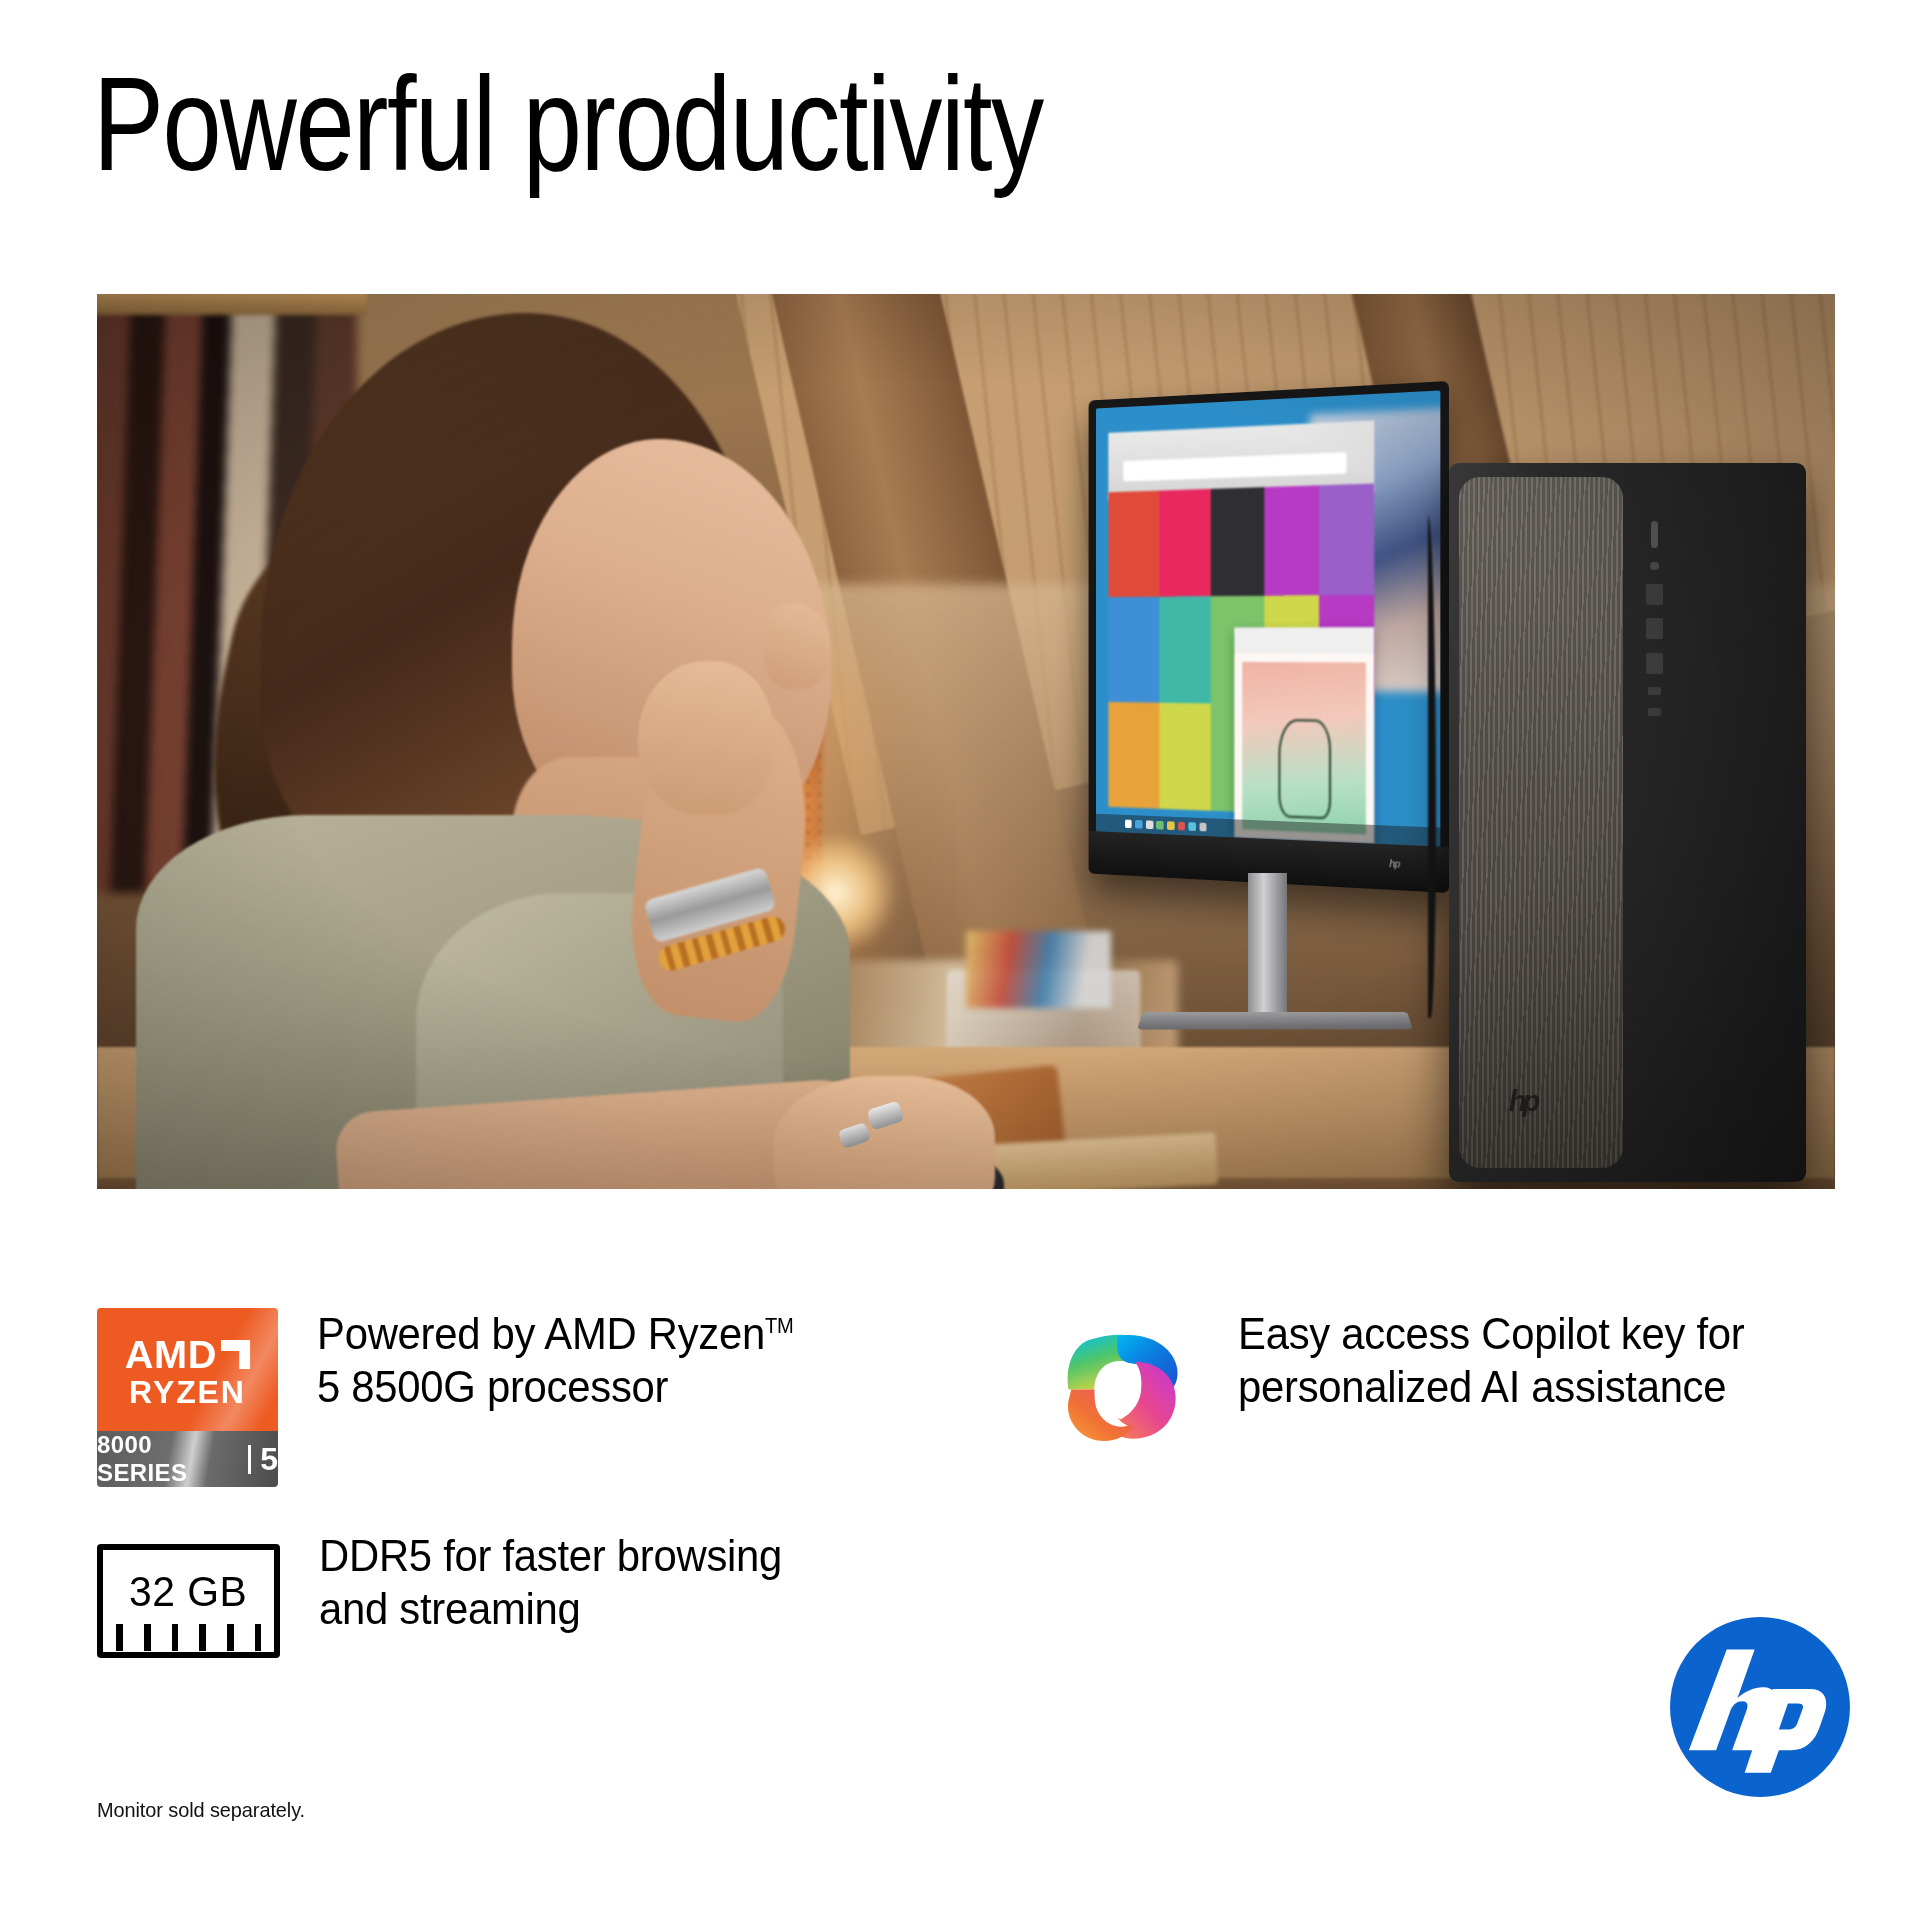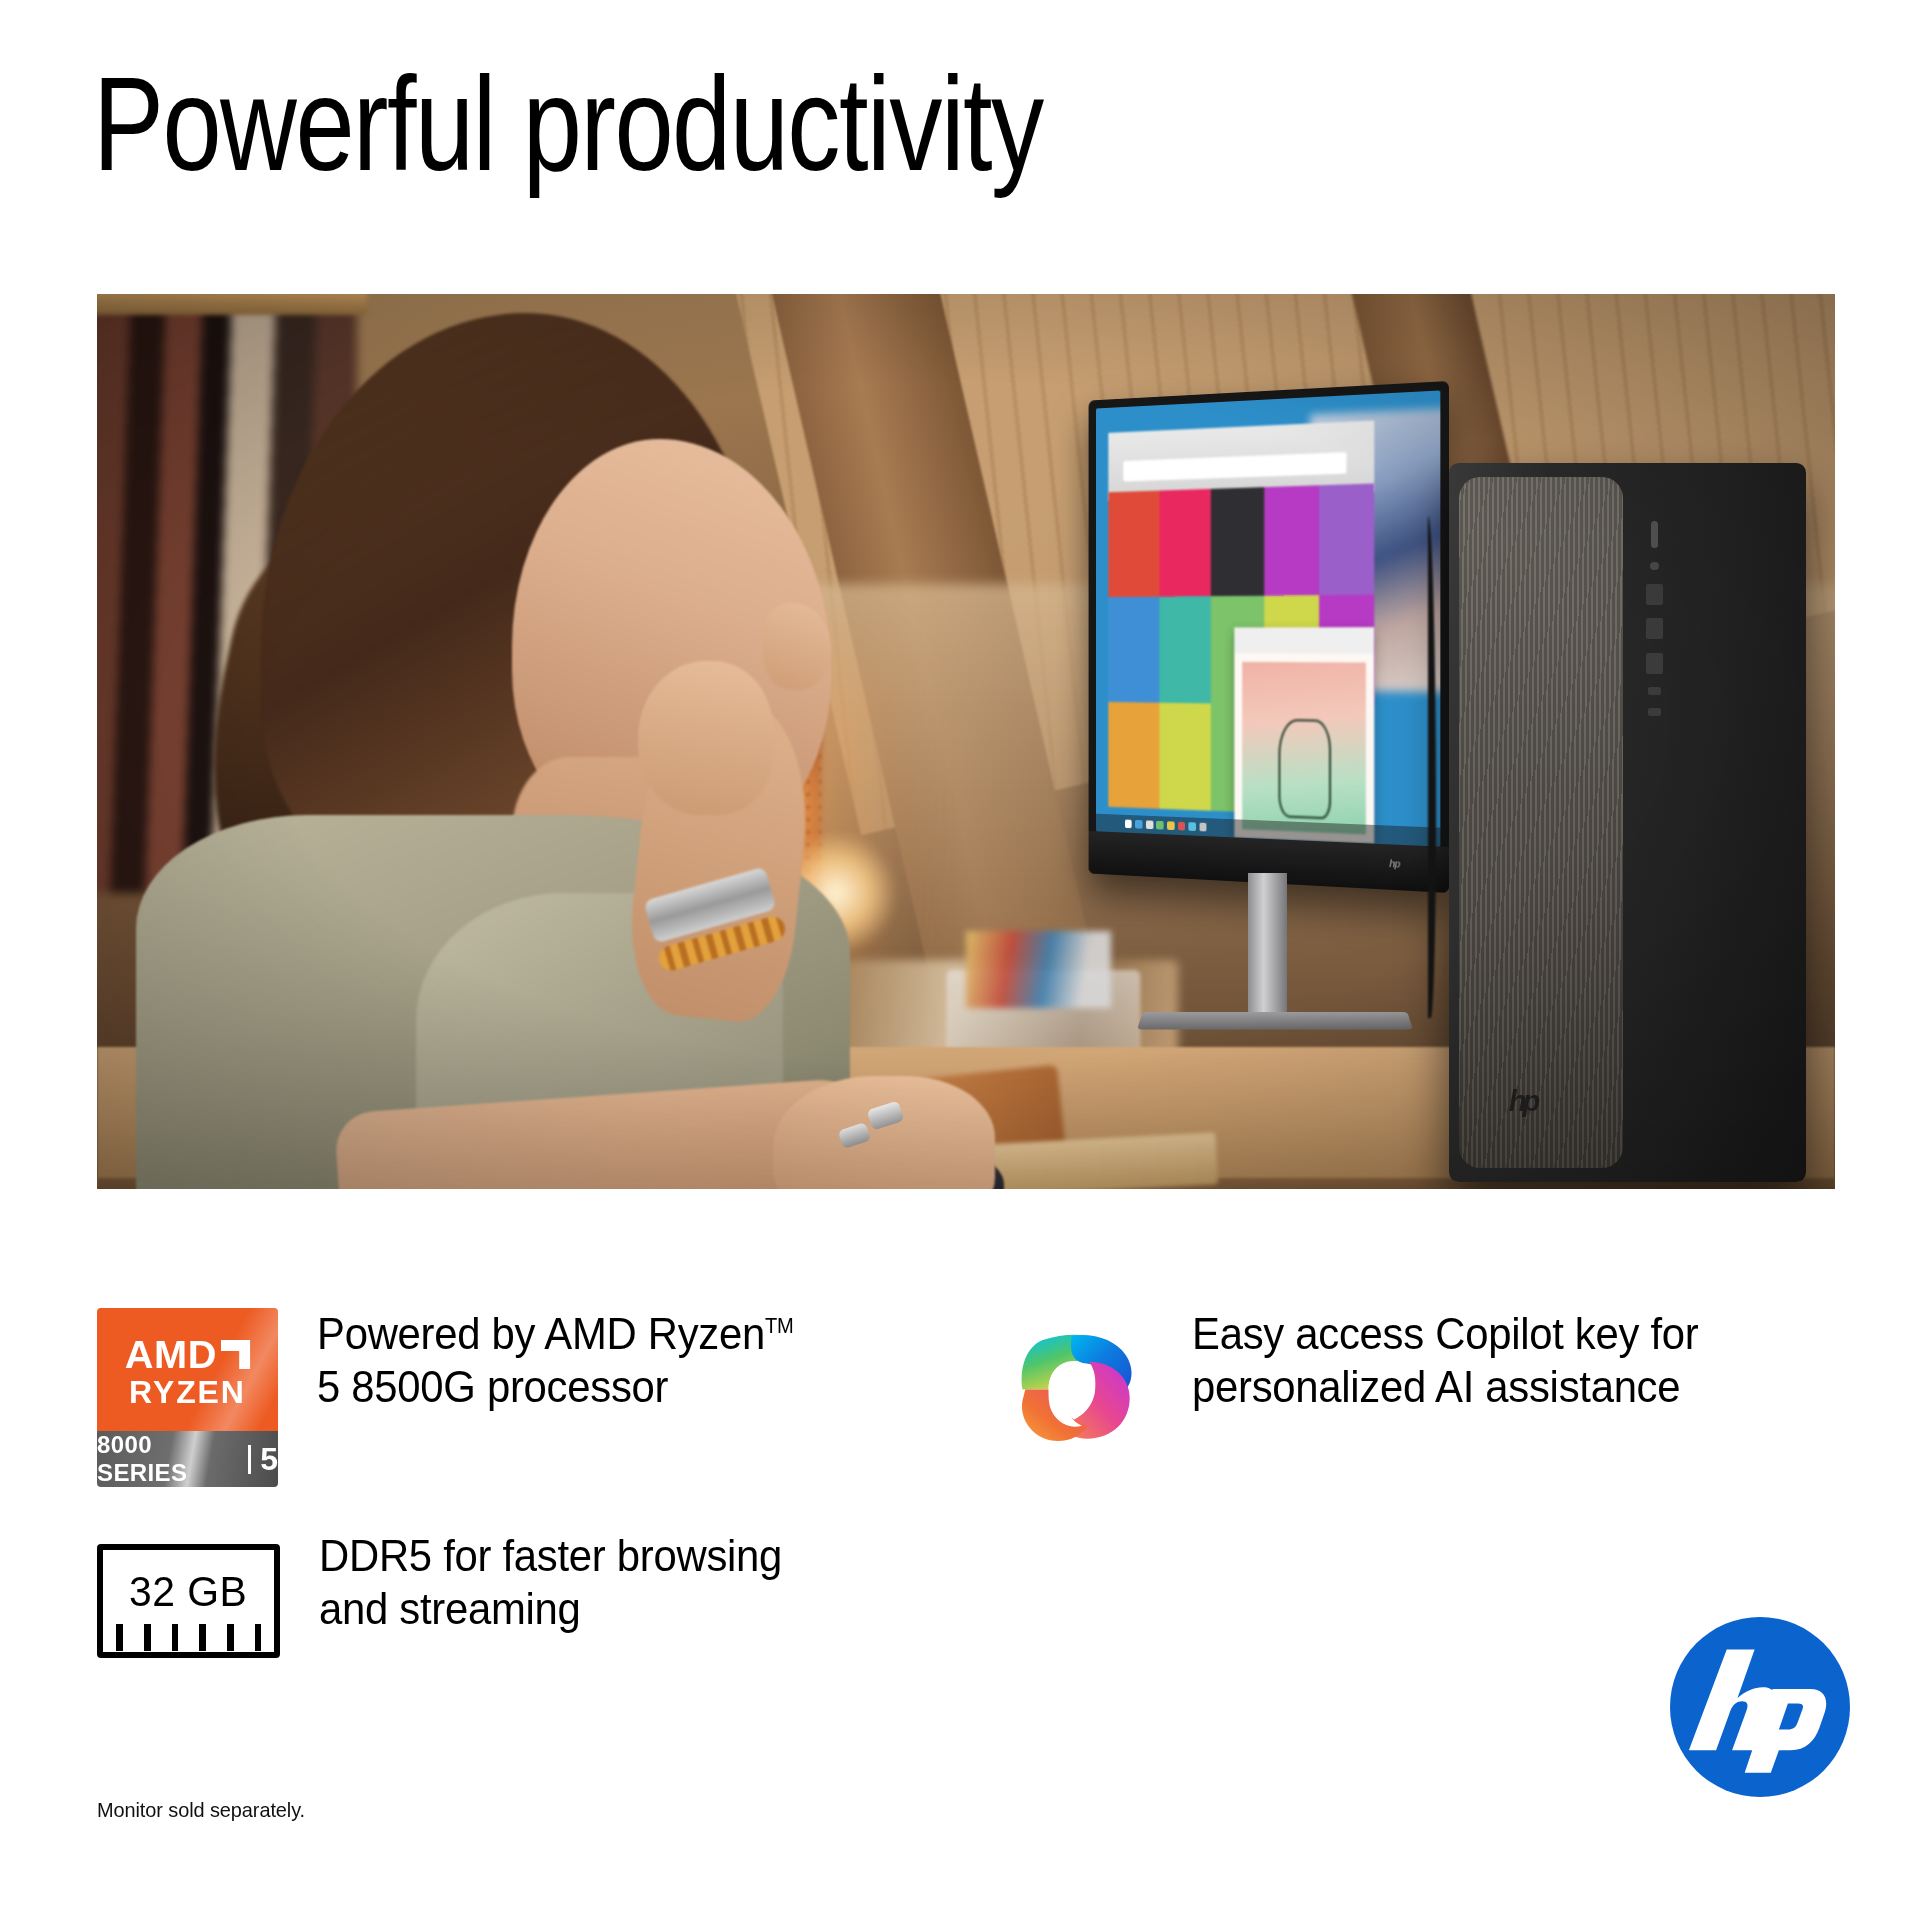--- a/index.html
+++ b/index.html
@@ -346,21 +346,21 @@
   .features{ position:absolute; left:0; top:1284px; width:1931px; }
   .feat{ position:absolute; display:flex; align-items:flex-start; }
   .feat-text{
     font-size:45px; line-height:1.17; color:#000; font-weight:400;
     letter-spacing:-0.3px; transform:scaleX(0.93); transform-origin:left top;
     white-space:nowrap;
   }
   .feat-text sup{ font-size:.48em; vertical-align:super; }
 
   .f1{ left:97px; top:24px; }
-  .f2{ left:1005px; top:24px; }
+  .f2{ left:1051px; top:24px; }
   .f3{ left:97px; top:246px; }
 
   .f1 .feat-text, .f3 .feat-text{ margin-left:39px; }
   .f2 .feat-text{ margin-left:42px; }
 
   
   .amd{
     width:181px; height:179px; border-radius:3.9px; overflow:hidden;
     display:flex; flex-direction:column; flex:0 0 auto;
   }

